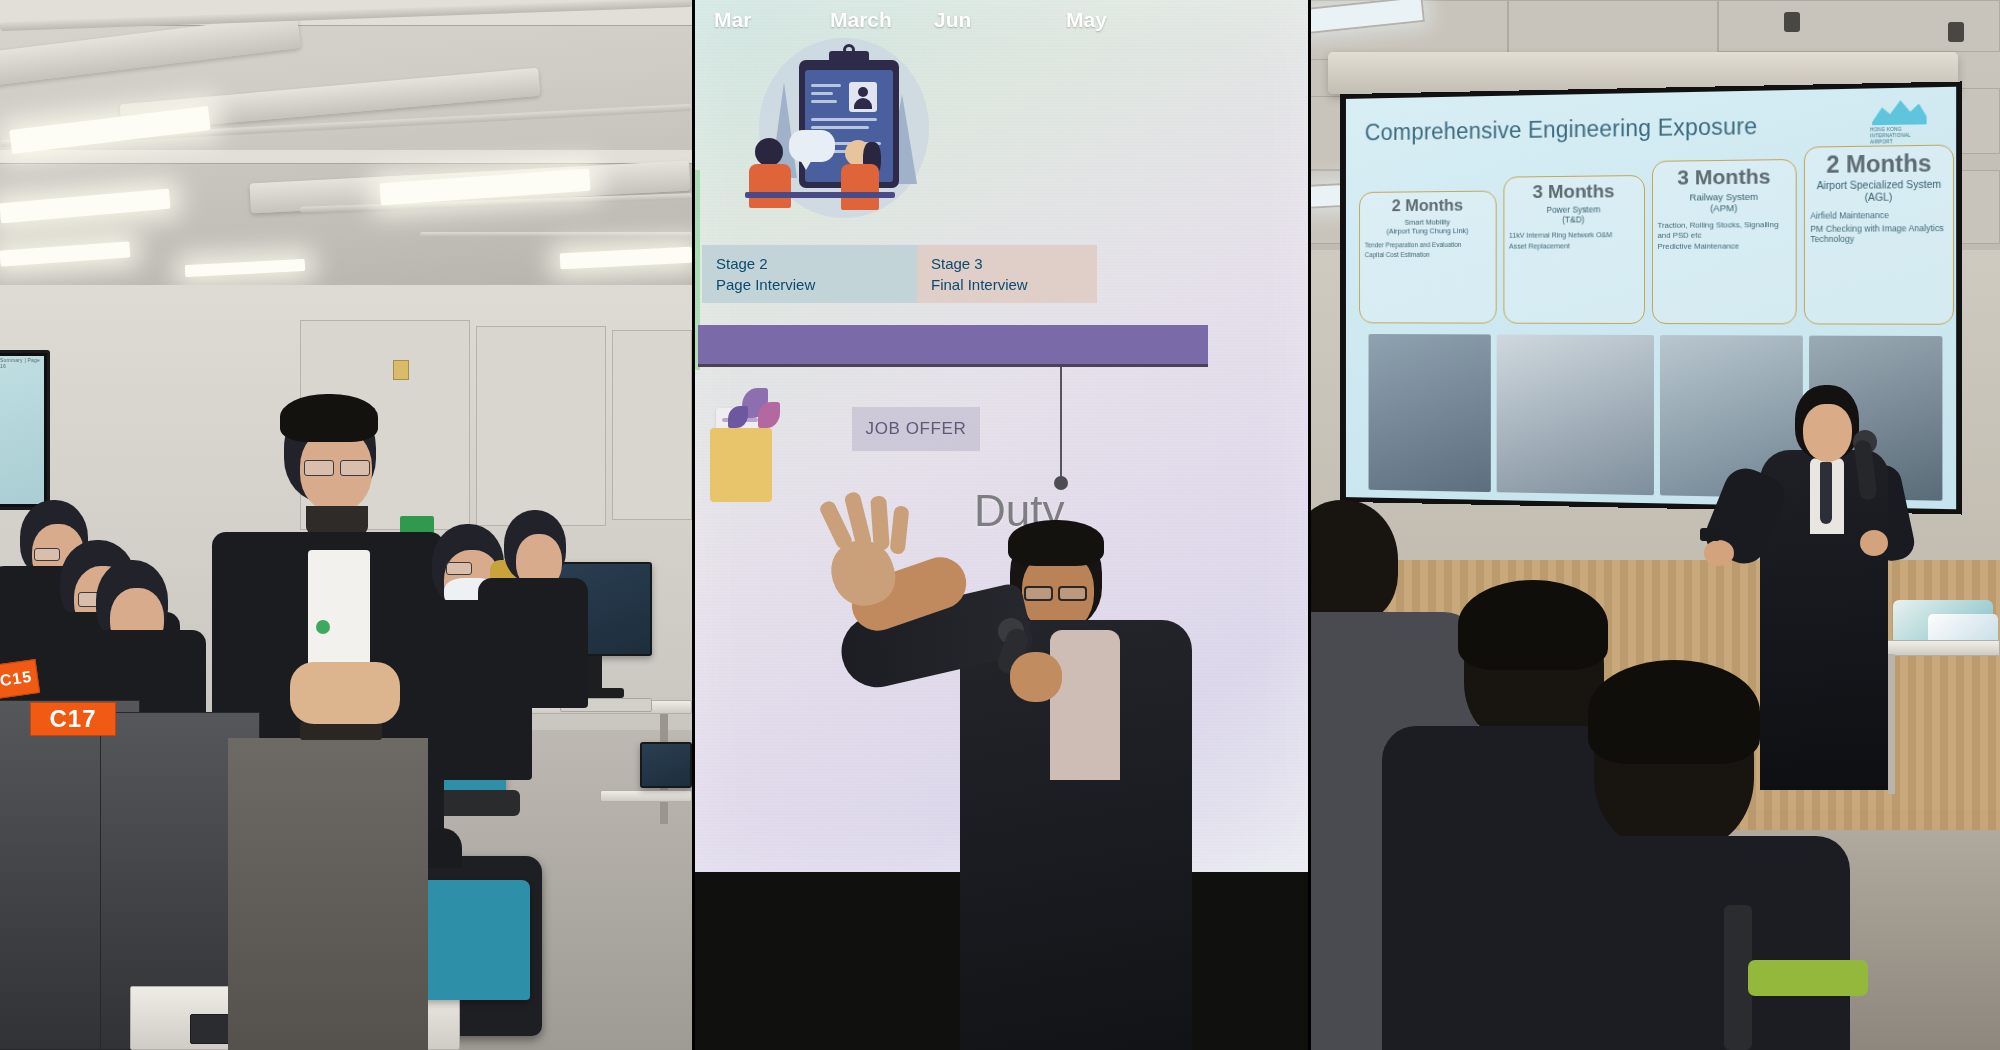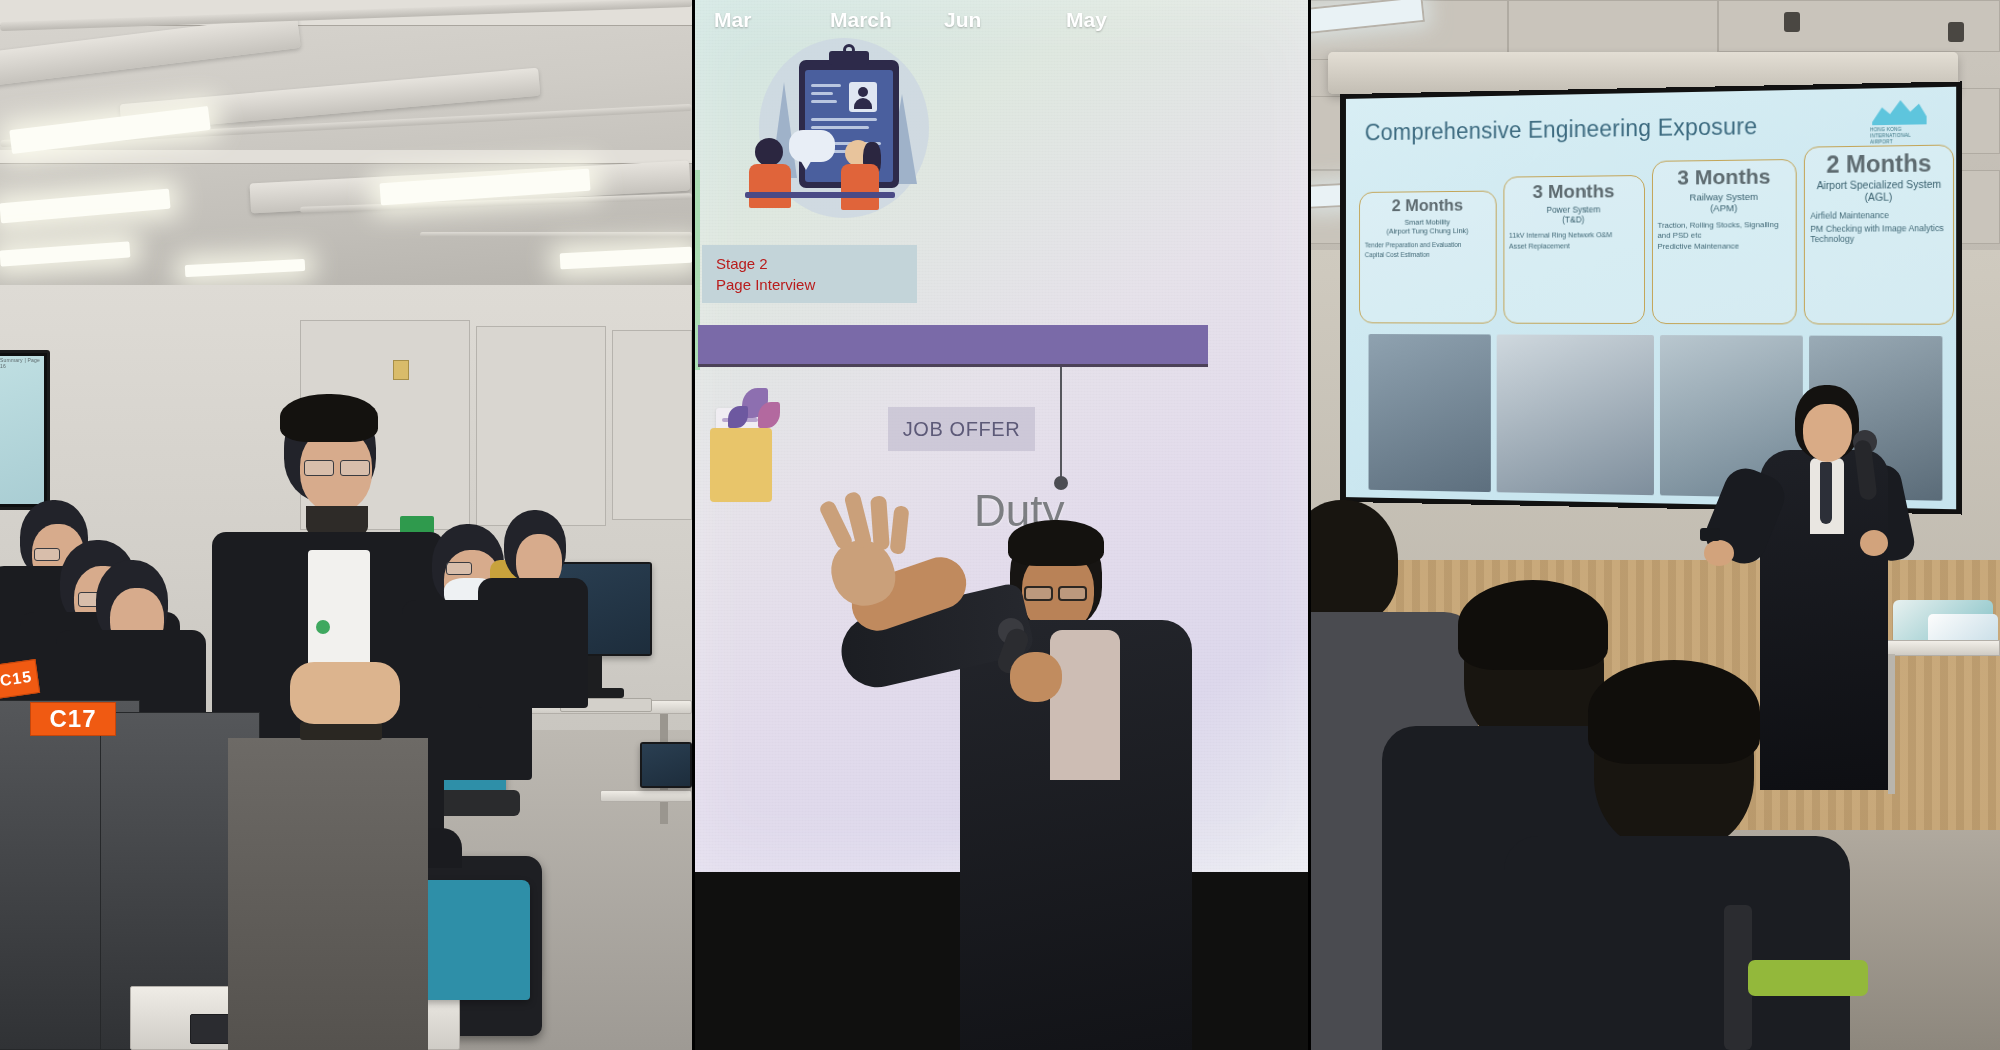--- a/index.html
+++ b/index.html
@@ -92,34 +92,34 @@
   .p2-bub { position:absolute; left:52px; top:100px; width:46px; height:32px;
      background:#e8eef6; border-radius:14px; }
   .p2-bubtip { position:absolute; left:62px; top:128px; width:0; height:0;
      border-left:7px solid transparent; border-right:7px solid transparent;
      border-top:12px solid #e8eef6; }
 
   .p2-stages { position:absolute; left:10px; top:245px; width:460px; height:58px; display:flex; }
   .p2-stage { padding:8px 0 0 14px; }
   .p2-stage.s2 { width:215px; background:#c3d4d9; }
   .p2-stage.s3 { width:180px; background:#dfcfc8; }
-  .p2-stage .t { font-size:15px; color:#b91c1c; line-height:1.42; }
+  .p2-stage .t { font-size:15px; color:#0c4a6e; line-height:1.42; }
 
   .p2-timeline { position:absolute; left:6px; top:325px; width:510px; height:42px;
      background:#7a6aa8; border-bottom:3px solid #4c4258; }
   .p2-month { position:absolute; top:8px; color:#fff; font-size:21px; font-weight:bold;
      text-shadow:0 1px 2px rgba(0,0,0,.25); }
   .p2-tick { position:absolute; left:368px; top:367px; width:2px; height:115px;
      background:#55565c; }
   .p2-dot { position:absolute; left:362px; top:476px; width:14px; height:14px;
      background:#4c4d53; border-radius:50%; }
 
-  .p2-joboffer { position:absolute; left:160px; top:407px; width:147px; height:44px;
+  .p2-joboffer { position:absolute; left:160px; top:407px; width:128px; height:44px;
      background:rgba(190,186,205,.62); display:flex; align-items:center;
-     justify-content:center; color:#5d5a78; font-size:20px; letter-spacing:.6px;margin-left:36px; }
+     justify-content:center; color:#5d5a78; font-size:17px; letter-spacing:.6px; }
   .p2-report { position:absolute; left:282px; top:488px; width:200px;
      font-size:44px; color:#7c7e82; line-height:1.05; font-weight:500;
      text-shadow:0 1px 3px rgba(255,255,255,.5); }
   .p2-folder { position:absolute; left:18px; top:400px; width:70px; height:105px; }
   .p2-fmain { position:absolute; left:0; top:28px; width:62px; height:74px;
      background:#e8c56a; border-radius:4px; }
   .p2-ftop { position:absolute; left:6px; top:8px; width:50px; height:62px;
      background:#f0edf2; border-radius:3px; box-shadow:0 1px 3px rgba(0,0,0,.12); }
   .p2-fl { position:absolute; background:#b9a7cf; border-radius:2px; }
   .p2-petal { position:absolute; background:#8d6fb0; border-radius:60% 10% 60% 10%; }
@@ -406,26 +406,30 @@
         <div class="p2-pb" style="left:0;top:24px;width:38px;height:46px;"></div>
       </div>
       <div class="p2-table"></div>
     </div>
 
     <div class="p2-stages">
       <div class="p2-stage s2">
         <div class="t">Stage 2</div>
         <div class="t">Page Interview</div>
       </div>
+      <div class="p2-stage s3">
+        <div class="t">Stage 3</div>
+        <div class="t">Final Interview</div>
+      </div>
     </div>
 
     <div class="p2-timeline"></div>
     <div class="p2-month" style="left:22px;">Mar</div>
     <div class="p2-month" style="left:138px;">March</div>
-    <div class="p2-month" style="left:252px;">Jun</div>
+    <div class="p2-month" style="left:242px;">Jun</div>
     <div class="p2-month" style="left:374px;">May</div>
     <div class="p2-tick"></div>
     <div class="p2-dot"></div>
 
     <div class="p2-joboffer">JOB OFFER</div>
 
     <div class="p2-folder">
       <div class="p2-ftop"></div>
       <div class="p2-fl" style="left:12px;top:18px;width:36px;height:4px;"></div>
       <div class="p2-fl" style="left:12px;top:28px;width:28px;height:4px;"></div>

